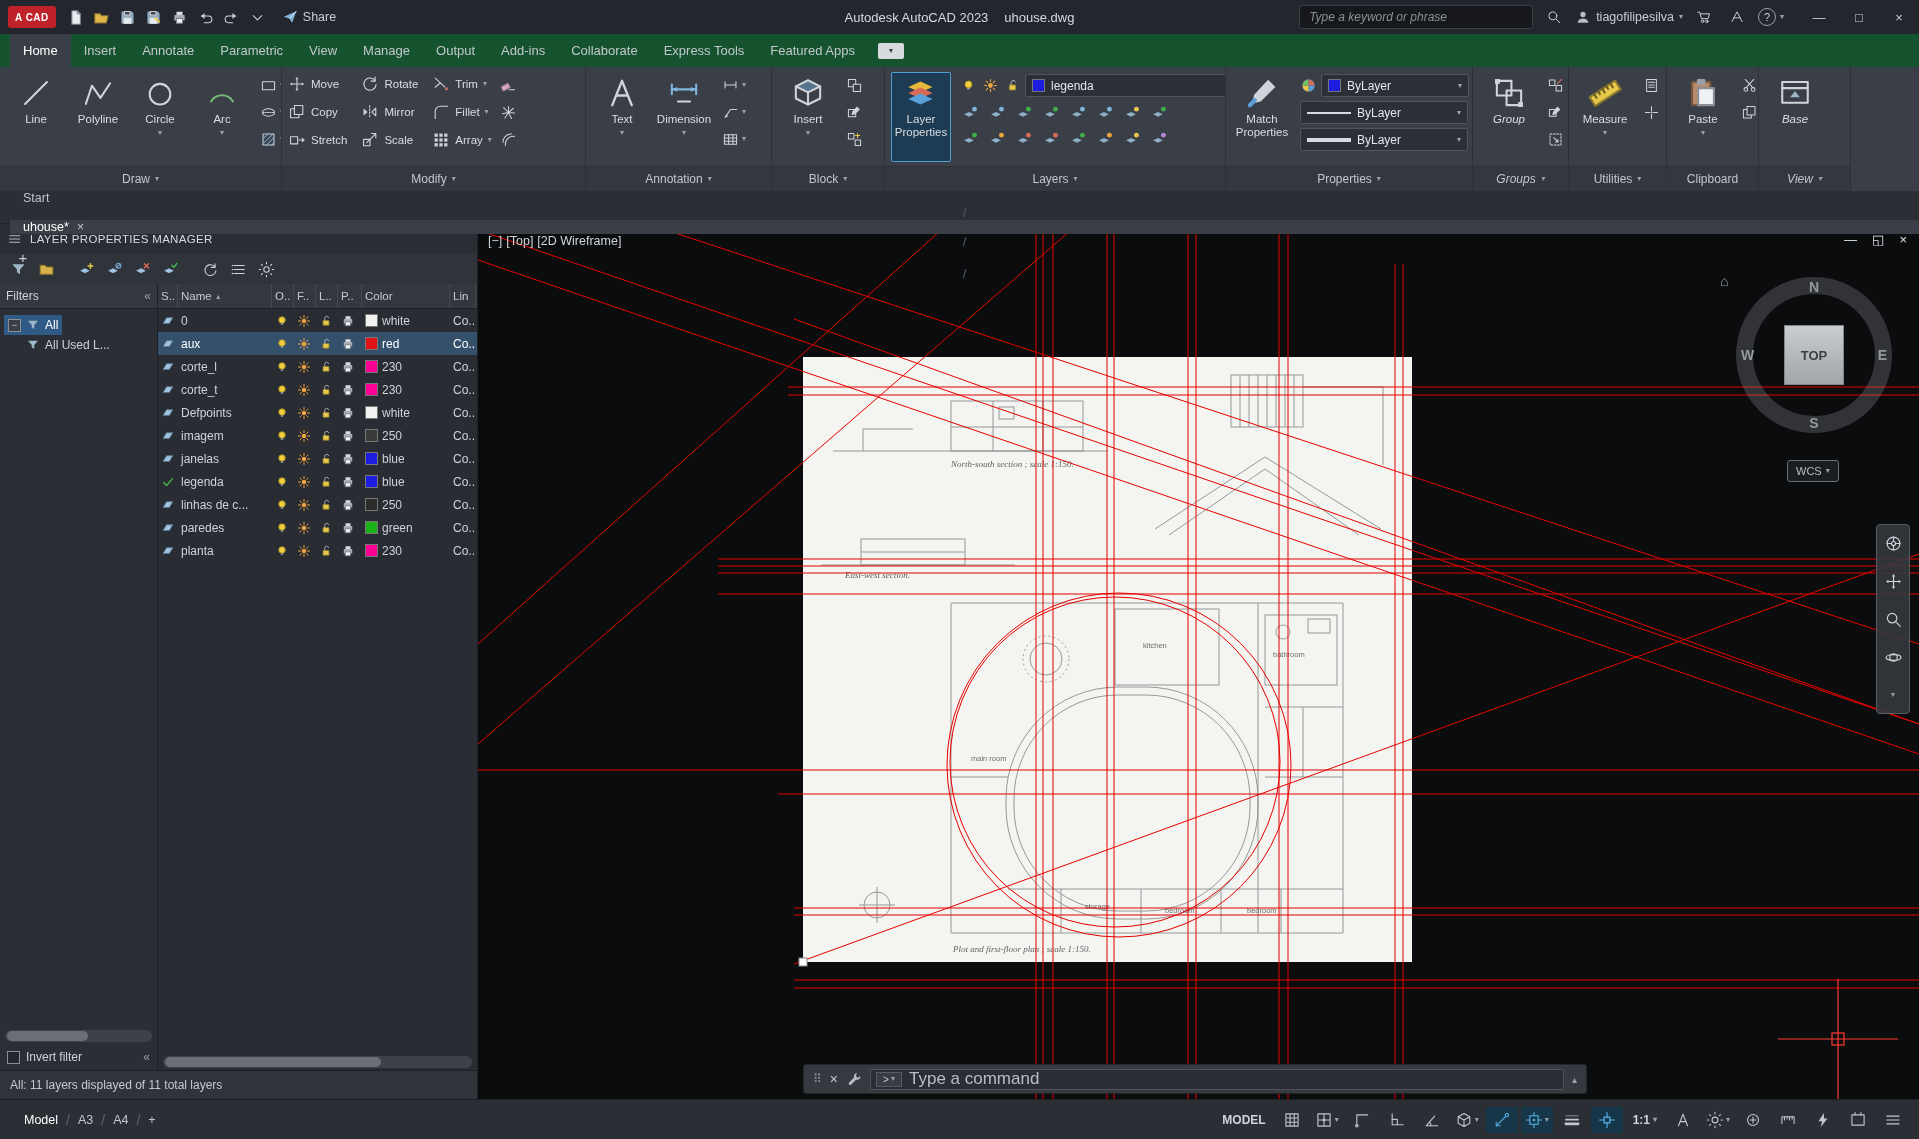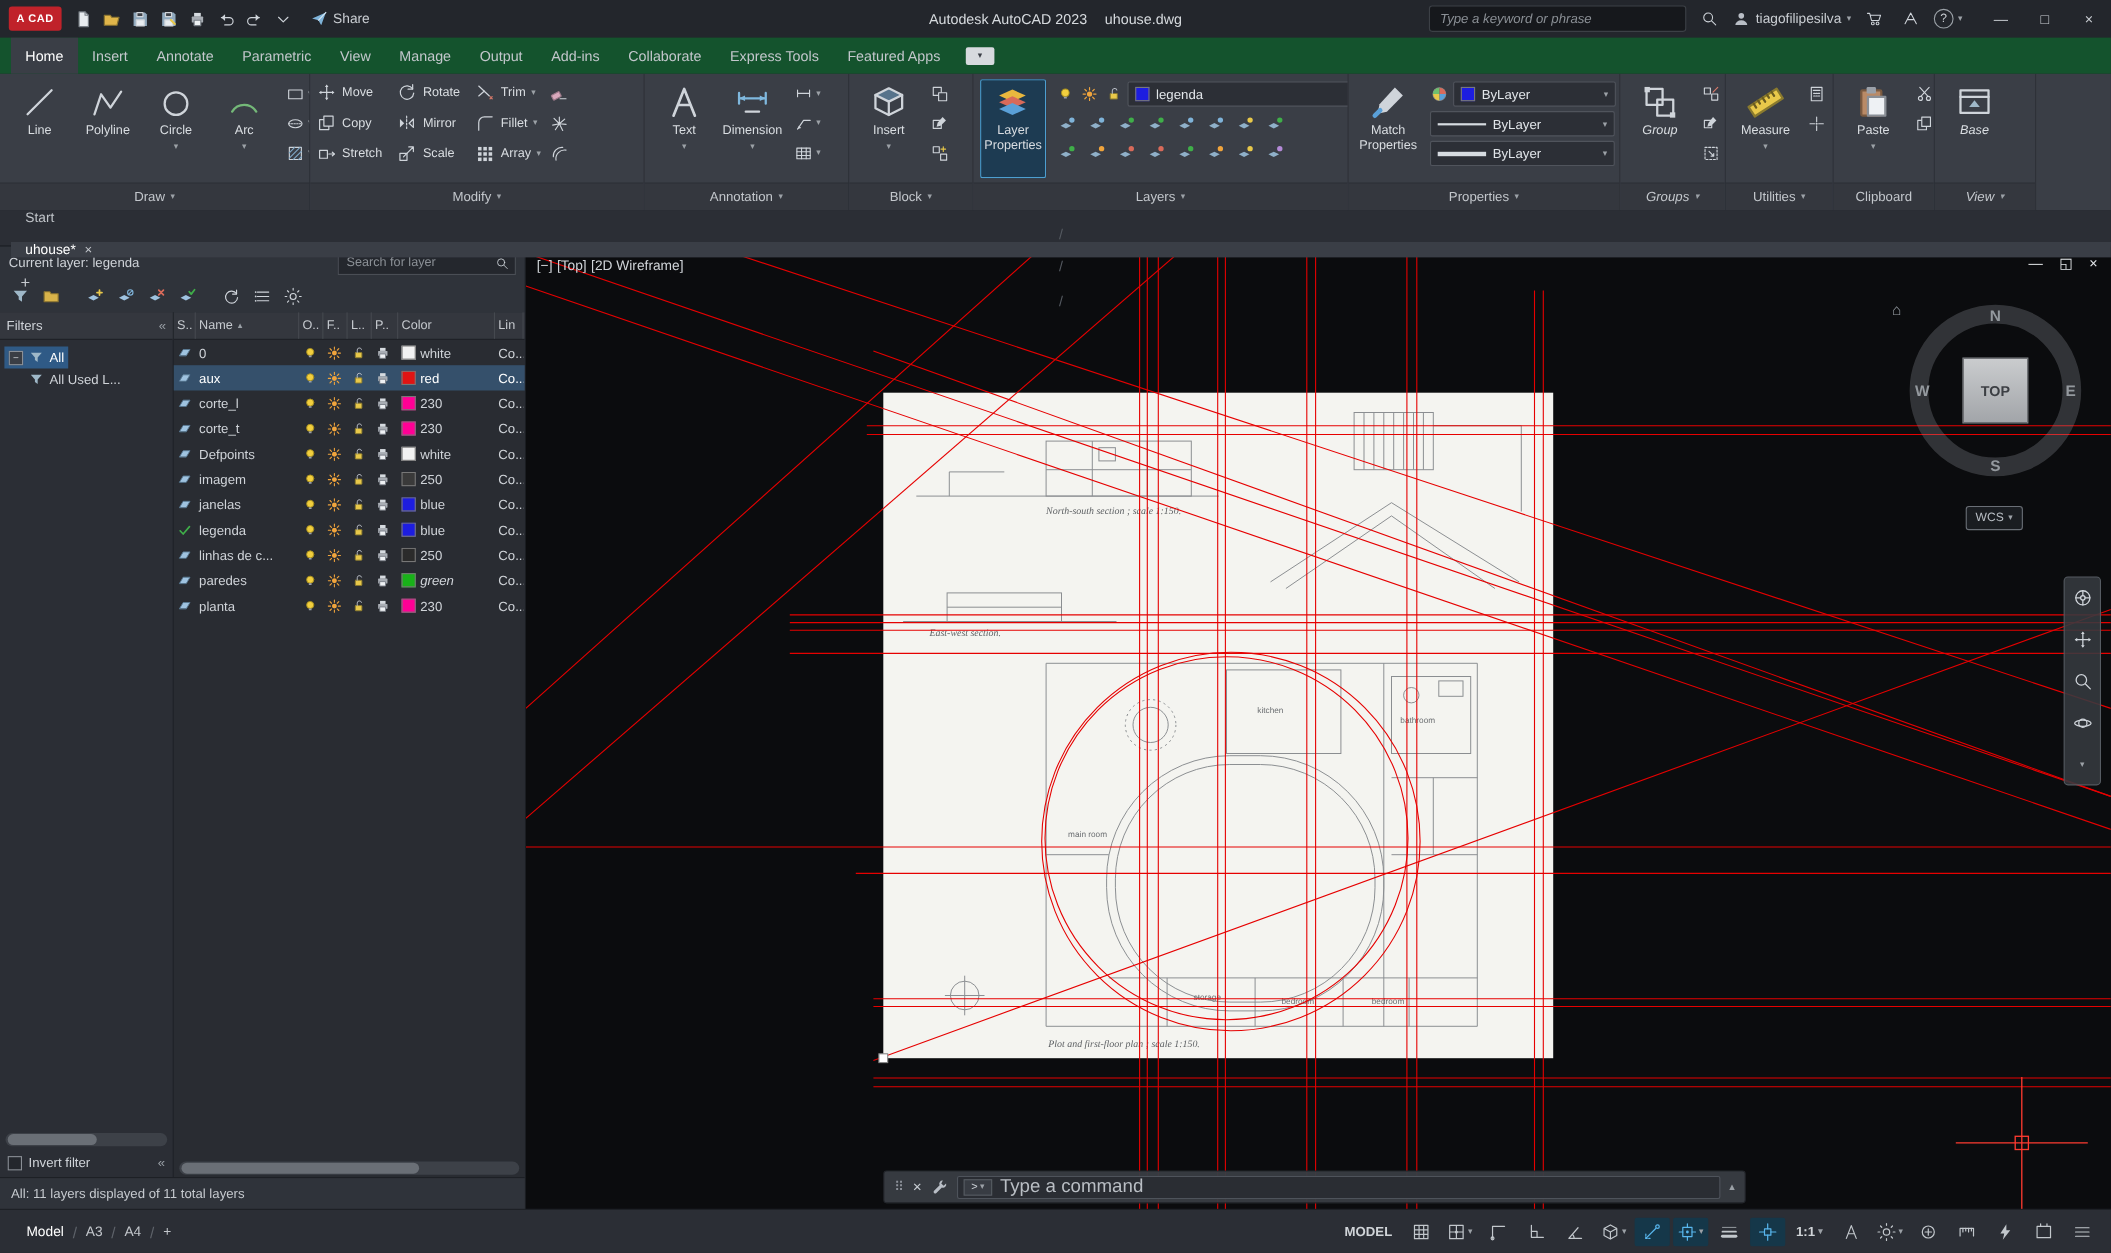--- a/index.html
+++ b/index.html
@@ -1055,31 +1055,30 @@
           <span class="ftx">×</span>
         </div>
         <span class="fslash">/</span>
         <div class="fplus">+</div>
         <span class="fslash">/</span>
       </div>
     </div>
 
   <div id="main">
     <aside id="palette">
-      <div class="pcur">
-        <span class="plbl">Current layer: legenda</span>
-        <div class="psearch">
-          <input placeholder="Search for layer" style="">
-          <span class="ic ic13">
-              <svg viewBox="0 0 28 28" fill="none" stroke="currentColor" stroke-width="1.7" stroke-linecap="round" stroke-linejoin="round">
-                <circle cx="12" cy="12" r="7"></circle>
-                <path d="M17.5 17.5 L24 24"></path>
-              </svg>
-            </span>
-        </div>
+      <div class="ptitle">
+        <span class="ic ic14">
+            <svg viewBox="0 0 28 28" fill="none" stroke="currentColor" stroke-width="1.7" stroke-linecap="round" stroke-linejoin="round">
+              <path d="M6.5 7.5 h17 M6.5 14 h17 M6.5 20.5 h17"></path>
+              <circle cx="4" cy="7.5" r="1.3" fill="currentColor" stroke="none"></circle>
+              <circle cx="4" cy="14" r="1.3" fill="currentColor" stroke="none"></circle>
+              <circle cx="4" cy="20.5" r="1.3" fill="currentColor" stroke="none"></circle>
+            </svg>
+          </span>
+        <span>LAYER PROPERTIES MANAGER</span>
       </div>
       <div class="ptools" id="ptools">
           <span class="pbtn">
             <span class="ic">
               <svg viewBox="0 0 28 28" fill="none" stroke="currentColor" stroke-width="1.7" stroke-linecap="round" stroke-linejoin="round">
                 <path d="M4 5.5 h20 L16.5 14 V22 L11.5 18.5 V14 Z" fill="#9fb8c8" stroke="none"></path>
               </svg>
             </span>
           </span>
           <span class="pbtn">
@@ -1737,21 +1736,21 @@
                 </div>
                 <div class="lc" style="flex: 0 0 24px; width: 24px;">
                   <span class="ic">
                     <svg viewBox="0 0 28 28" fill="none" stroke="currentColor" stroke-width="1.7" stroke-linecap="round" stroke-linejoin="round">
                       <rect x="5.5" y="10" width="17" height="9" rx="1" fill="#a8adb4" stroke="none"></rect>
                       <rect x="9" y="4.5" width="10" height="5.5" fill="#d6dbe0" stroke="none"></rect>
                       <rect x="9" y="15.5" width="10" height="8" fill="#eef1f4" stroke="#7a8088"></rect>
                     </svg>
                   </span>
                 </div>
-                <div class="lc" style="flex: 0 0 88px; width: 88px; font-style: italic;">
+                <div class="lc" style="flex: 0 0 88px; width: 88px;">
                   <span class="swatch" style="background: rgb(25, 178, 25);"></span>
                   <span>green</span>
                 </div>
                 <div class="lc" style="flex: 0 0 26px; width: 26px;">
                   <span>Co...</span>
                 </div>
               </div>
               <div class="lrow">
                 <div class="lc" style="flex: 0 0 20px; width: 20px;">
                   <span class="ic">

